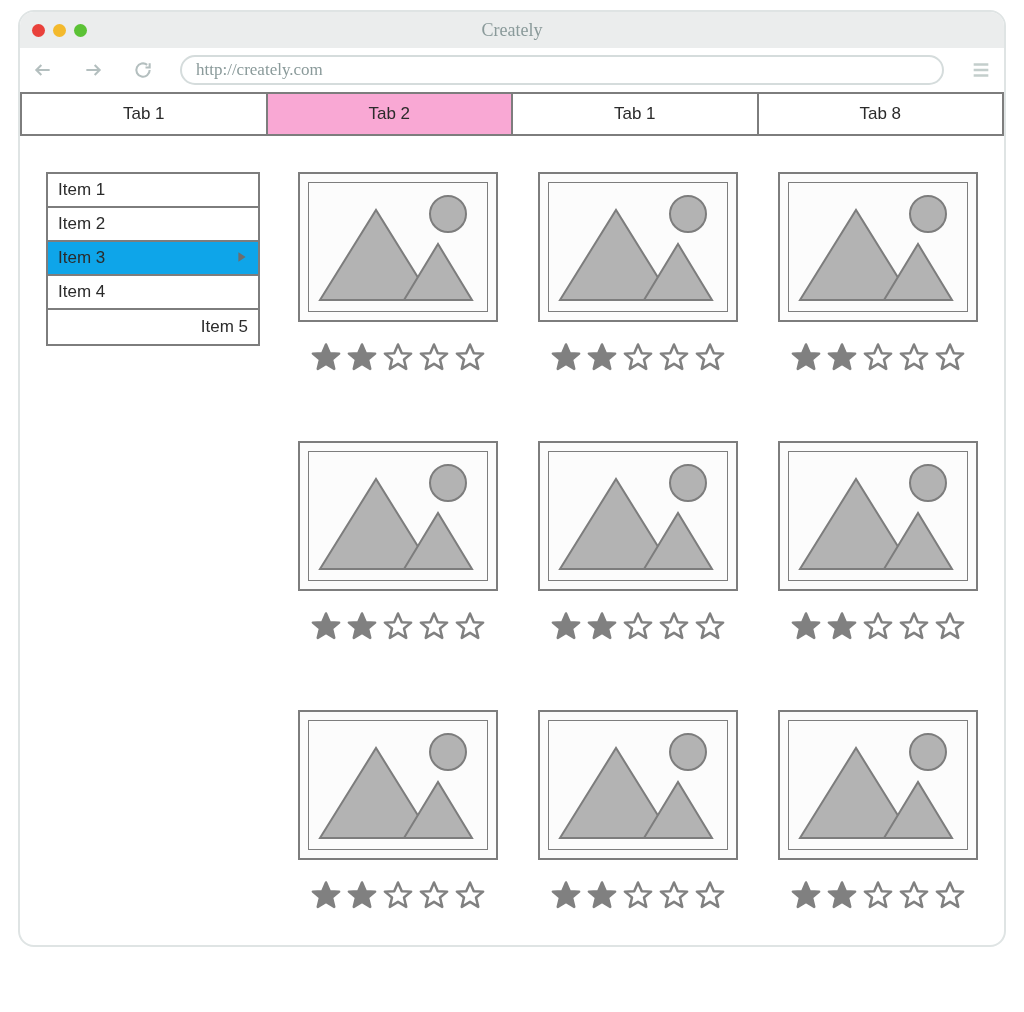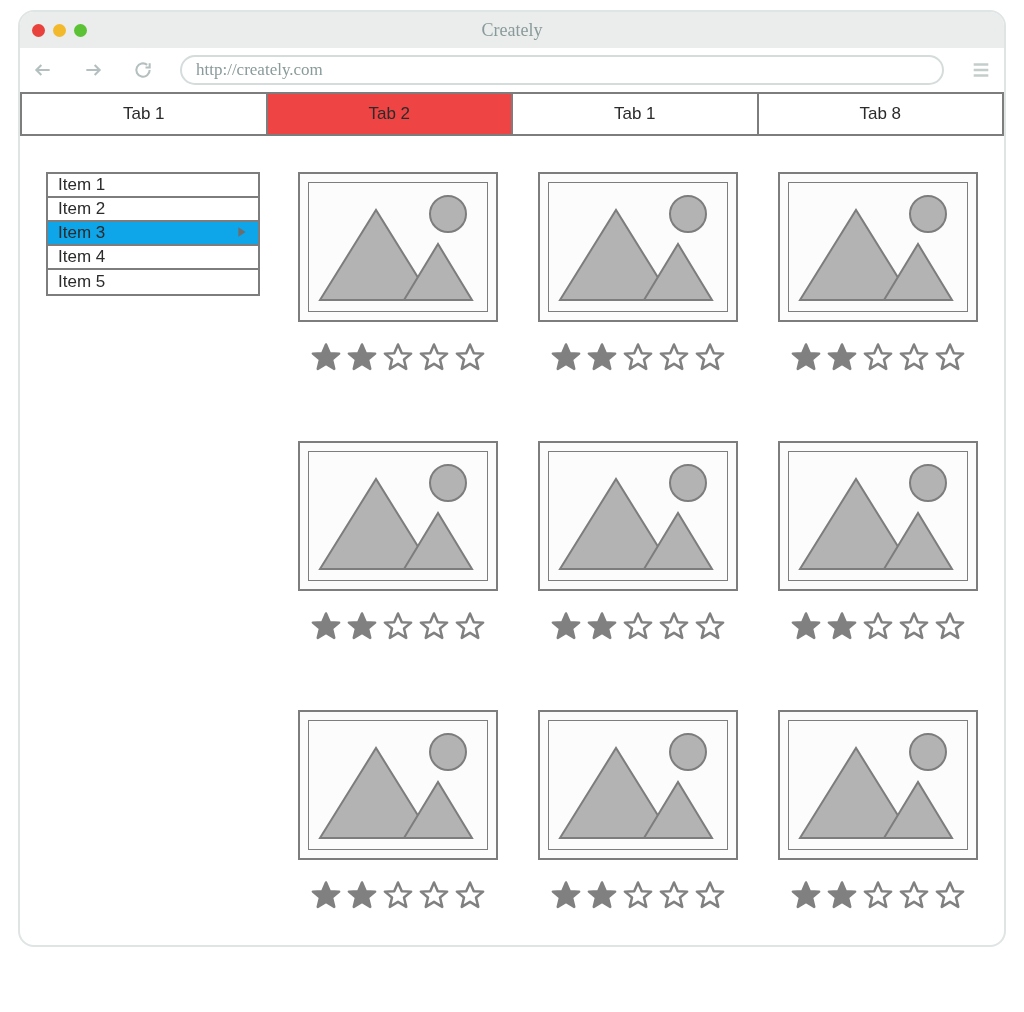--- a/index.html
+++ b/index.html
@@ -89,41 +89,41 @@
   display: flex;
   align-items: center;
   justify-content: center;
   background: #fff;
   color: #2b2b2b;
   font-size: 17px;
   border-right: 2px solid #7d7d7d;
   cursor: pointer;
 }
 .tab:last-child { border-right: none; }
-.tab.active { background: #ef4444; }
+.tab.active { background: #f9a8d4; }
 
 .content {
   display: flex;
   padding: 36px 26px 30px 26px;
   gap: 38px;
   align-items: flex-start;
 }
 .sidebar { width: 214px; border: 2px solid #7d7d7d; }
 .sidebar-item {
-  height: 24px;
+  height: 34px;
   display: flex;
   align-items: center;
   padding: 0 10px;
   border-bottom: 2px solid #7d7d7d;
   background: #fff;
   color: #2b2b2b;
   font-size: 17px;
   cursor: pointer;
 }
-.sidebar-item:last-child { border-bottom: none; }
+.sidebar-item:last-child { border-bottom: none; justify-content: flex-end; }
 .sidebar-item.active { background: #0ea5e9; }
 .sidebar-item .chev {
   margin-left: auto;
   color: #6d6d6d;
 }
 .chev svg { width: 12px; height: 12px; }
 
 .grid {
   flex: 1;
   display: flex;

